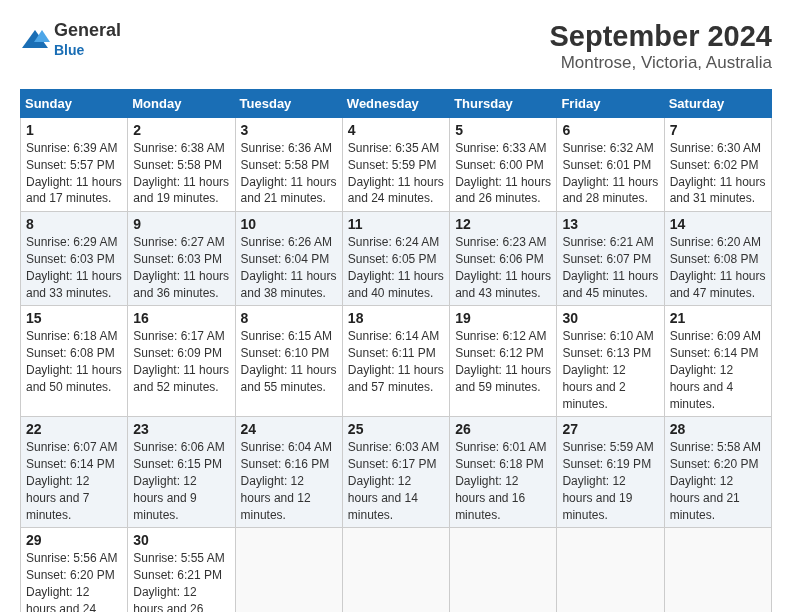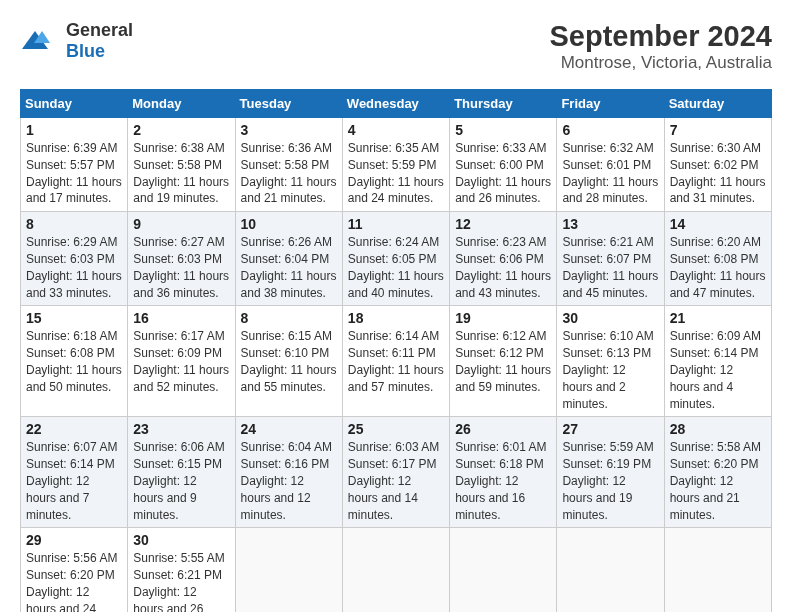--- a/index.html
+++ b/index.html
@@ -12,21 +12,21 @@
     }
     .header {
       display: flex;
       justify-content: space-between;
       align-items: flex-start;
       margin-bottom: 16px;
     }
     .logo {
       display: flex;
       align-items: center;
-      gap: 16px;
+      gap: 4px;
     }
     .logo-icon {
       width: 30px;
       height: 24px;
     }
     .title-block {
       text-align: right;
     }
     .month-title {
       font-size: 29px;
@@ -88,21 +88,21 @@
 <body>
 
 <div class="header">
   <div class="logo">
     <svg class="logo-icon" viewBox="0 0 30 24" xmlns="http://www.w3.org/2000/svg">
       <polygon points="15,2 28,20 2,20" fill="#1a6eb5"></polygon>
       <polygon points="22,2 30,14 14,14" fill="#4da6e8"></polygon>
     </svg>
     <div>
       <span style="font-size:18px;font-weight:bold;color:#333;">General</span><br>
-      <span style="font-size:18px;font-weight:bold;color:#1a6eb5;">Blue</span>
+      <span style="font-size:14px;font-weight:bold;color:#1a6eb5;">Blue</span>
     </div>
   </div>
   <div class="title-block">
     <div class="month-title">September 2024</div>
     <div class="location-title">Montrose, Victoria, Australia</div>
   </div>
 </div>
 
 <table>
   <thead>

